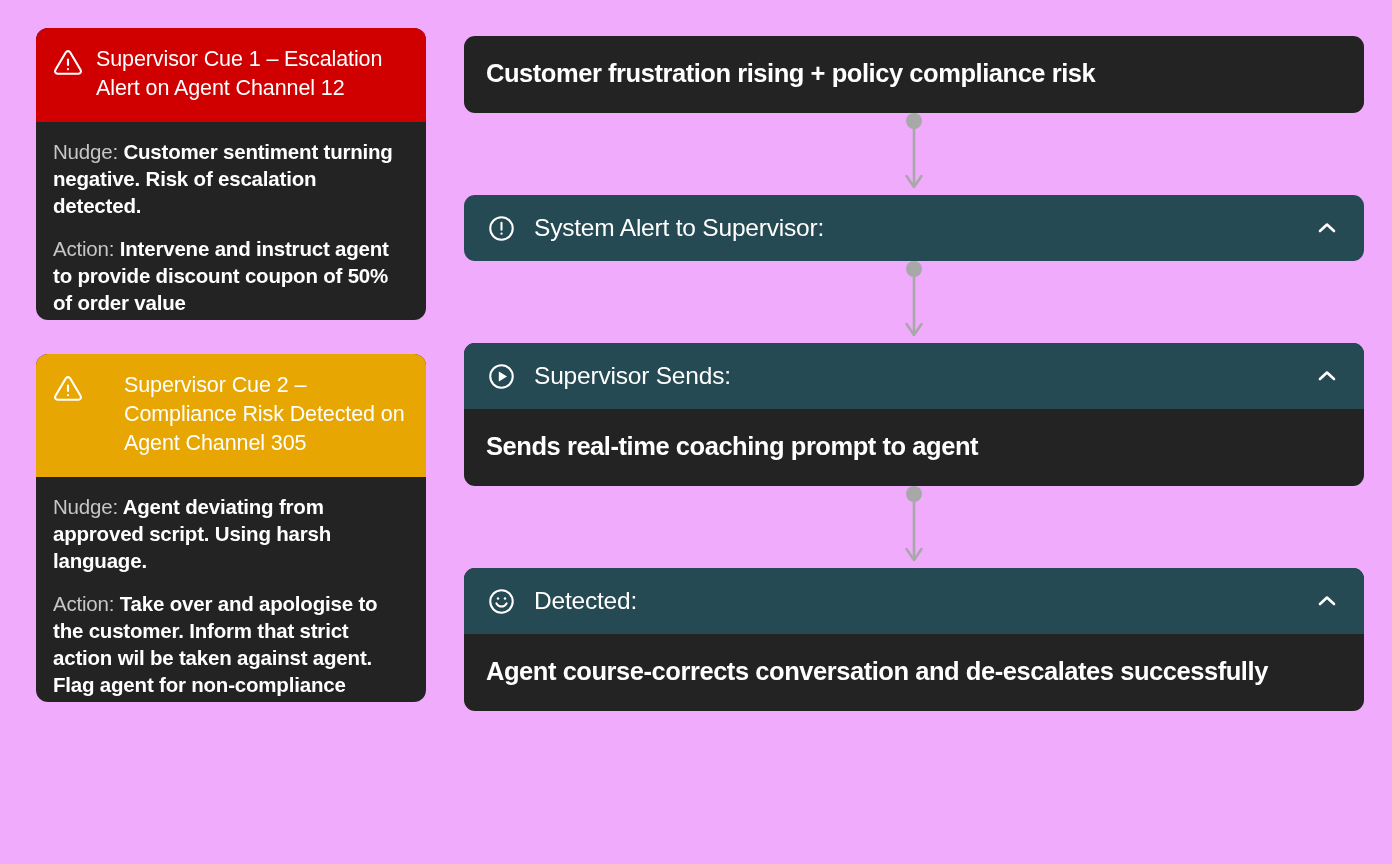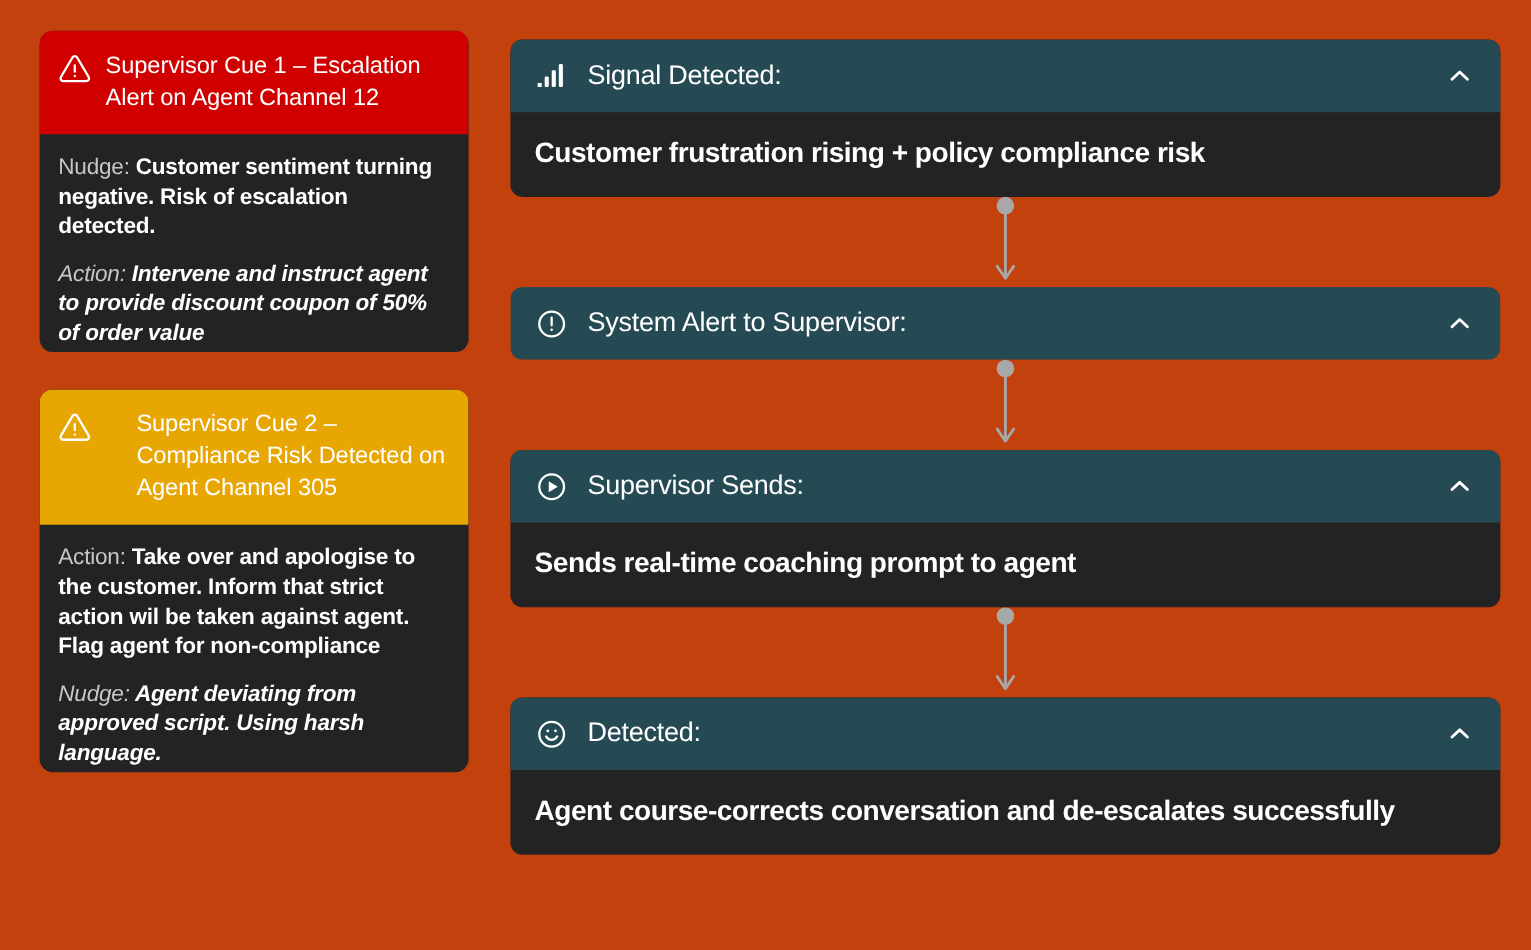--- a/index.html
+++ b/index.html
@@ -11,21 +11,21 @@
     width: 1392px;
     height: 864px;
     overflow: hidden;
     font-family: "Liberation Sans", sans-serif;
     -webkit-font-smoothing: antialiased;
   }
   .canvas {
     position: relative;
     width: 1392px;
     height: 864px;
-    background: #c2410c;
+    background: #f0abfc;
   }
 
   
   .left-col {
     position: absolute;
     left: 36px;
     top: 28px;
     width: 390px;
   }
   .cue-card {
@@ -57,21 +57,21 @@
     padding: 16px 18px 4px 17px;
   }
   .cue-line {
     font-size: 20.5px;
     line-height: 27px;
     color: #ffffff;
     font-weight: 700;
     letter-spacing: -0.2px;
     margin: 0 0 16px 0;
   }
-  .cue-line:last-child { margin-bottom: 0; font-style: italic; }
+  .cue-line:last-child { margin-bottom: 0; }
   .cue-line .lbl {
     font-weight: 400;
     color: #c6c6c6;
   }
 
   
   .right-col {
     position: absolute;
     left: 464px;
     top: 36px;
@@ -161,46 +161,30 @@
         <span class="tri-icon">
           <svg width="30" height="30" viewBox="0 0 24 24" fill="none" stroke="#ffffff" stroke-width="1.7" stroke-linecap="round" stroke-linejoin="round">
             <path d="M10.3 3.4 1.9 17.6a2 2 0 0 0 1.7 3h16.8a2 2 0 0 0 1.7-3L13.7 3.4a2 2 0 0 0-3.4 0z"></path>
             <line x1="12" y1="9.2" x2="12" y2="13.6"></line>
             <circle cx="12" cy="16.9" r="0.85" fill="#ffffff" stroke="none"></circle>
           </svg>
         </span>
         <span class="cue-title">Supervisor Cue 2 – Compliance Risk Detected on Agent Channel 305</span>
       </div>
       <div class="cue-body">
+        <p class="cue-line"><span class="lbl">Nudge:</span> <span>Agent deviating from approved script. Using harsh language.</span></p>
         <p class="cue-line"><span class="lbl">Action:</span> <span>Take over and apologise to the customer. Inform that strict action wil be taken against agent. Flag agent for non-compliance</span></p>
-        <p class="cue-line"><span class="lbl">Nudge:</span> <span>Agent deviating from approved script. Using harsh language.</span></p>
       </div>
     </div>
 
   </div>
 
   <div class="right-col">
 
     <div class="flow-panel">
-      <div class="panel-header">
-        <span class="hdr-icon">
-          <svg width="28" height="28" viewBox="0 0 24 24" fill="#ffffff">
-            <rect x="1.5" y="17.5" width="3.2" height="3.2" rx="0.5"></rect>
-            <rect x="7" y="12.5" width="3.2" height="8.2" rx="1"></rect>
-            <rect x="12.5" y="7.5" width="3.2" height="13.2" rx="1"></rect>
-            <rect x="18" y="2.8" width="3.2" height="17.9" rx="1"></rect>
-          </svg>
-        </span>
-        <span class="panel-title">Signal Detected:</span>
-        <span class="chevron">
-          <svg width="24" height="24" viewBox="0 0 24 24" fill="none" stroke="#ffffff" stroke-width="2.6" stroke-linecap="round" stroke-linejoin="round">
-            <polyline points="5,15 12,8.5 19,15"></polyline>
-          </svg>
-        </span>
-      </div>
       <div class="panel-body">Customer frustration rising + policy compliance risk</div>
     </div>
 
     <div class="connector">
       <svg width="26" height="82" viewBox="0 0 26 82">
         <circle cx="13" cy="8" r="8" fill="#A8A8A8"></circle>
         <line x1="13" y1="8" x2="13" y2="72" stroke="#A8A8A8" stroke-width="2.6"></line>
         <polyline points="5.5,63 13,74 20.5,63" fill="none" stroke="#A8A8A8" stroke-width="2.6" stroke-linecap="round" stroke-linejoin="round"></polyline>
       </svg>
     </div>

